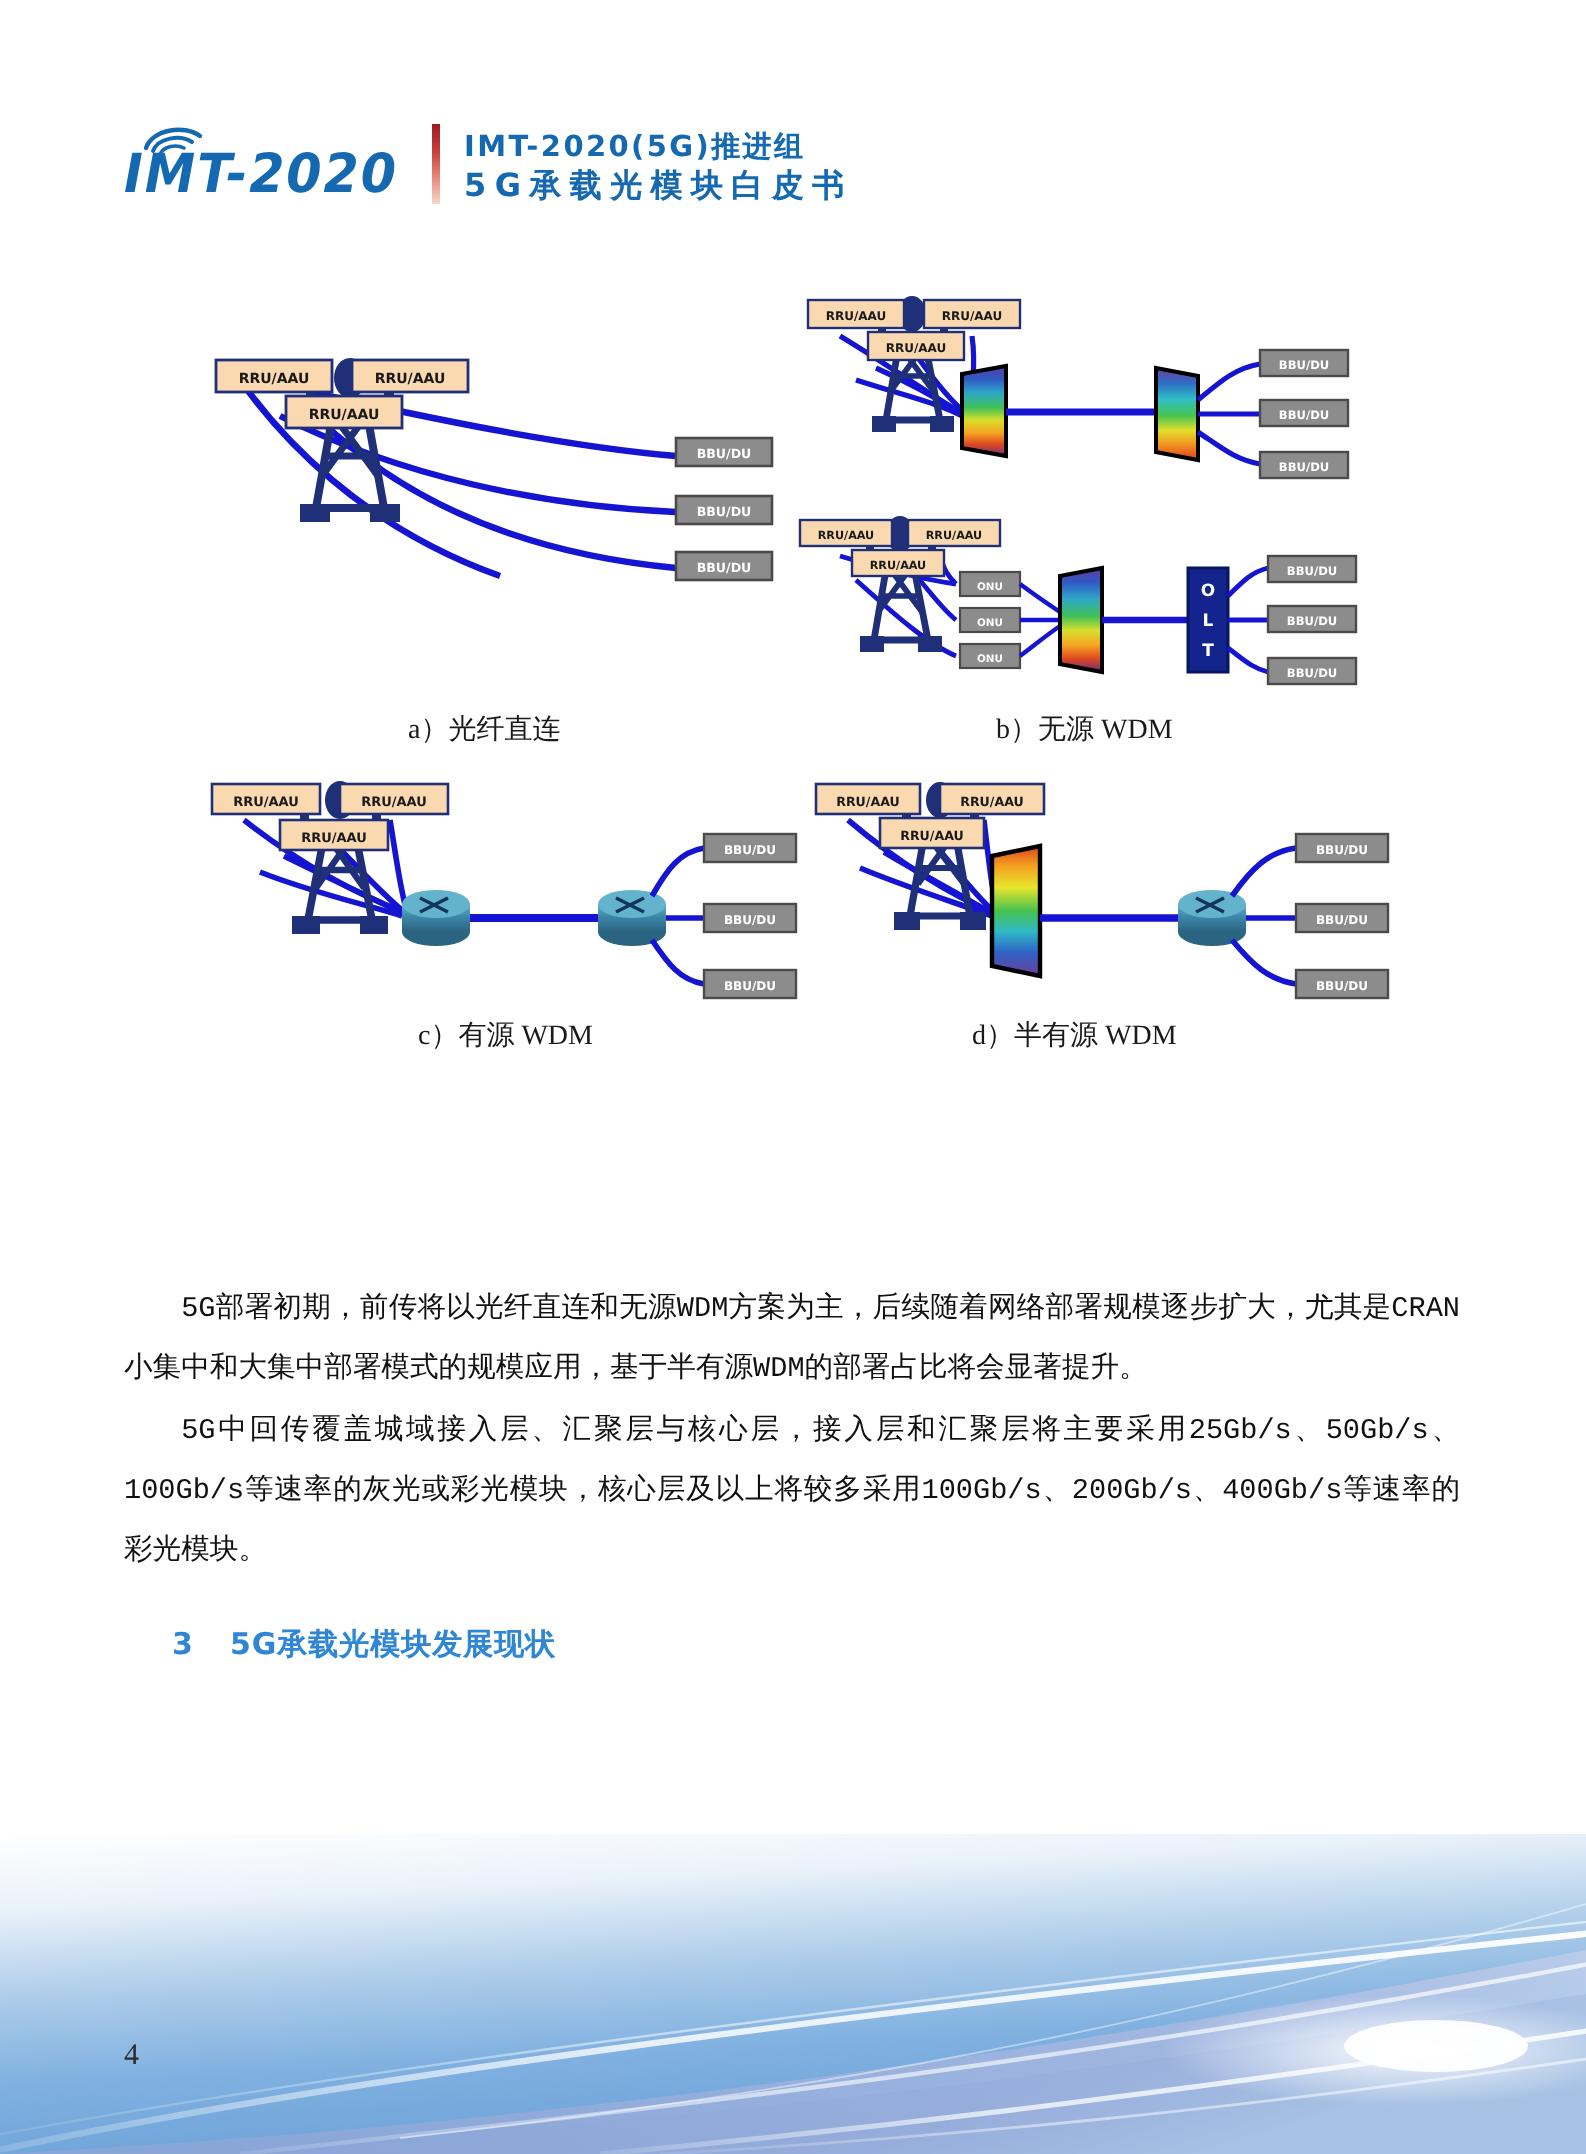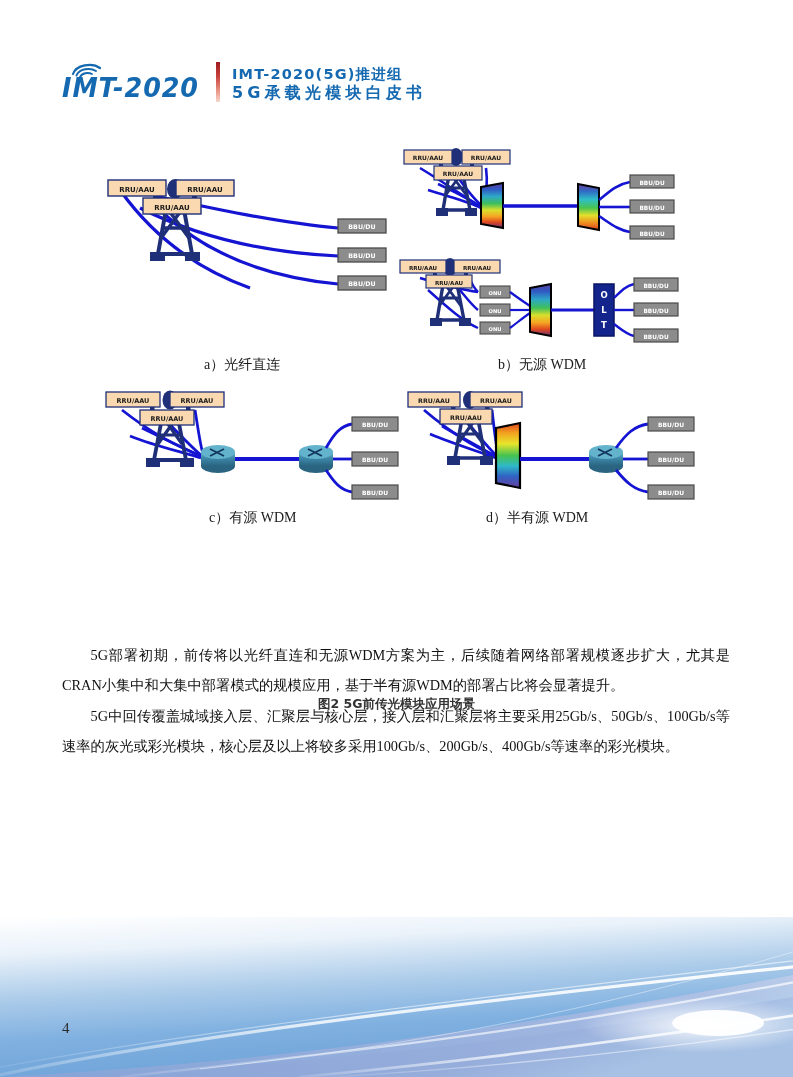--- a/index.html
+++ b/index.html
@@ -102,21 +102,21 @@
     color: #333;
   }
 
   
   .content {
     position: absolute;
     left: 62px; top: 640px;
     width: 668px;
   }
   .para {
-    font-family: Liberation Serif, serif;
+    font-family: Liberation Mono, monospace;
     font-size: 14.3px;
     line-height: 30px;
     text-indent: 2em;
     text-align: justify;
     margin: 0 0 1px 0;
     color: #111;
   }
   .section-heading {
     font-family: "DejaVu Sans", sans-serif;
     font-size: 15px;
@@ -512,27 +512,29 @@
       <text x="267" y="82" font-family="DejaVu Sans, sans-serif" font-size="6" font-weight="bold" fill="#ffffff" text-anchor="middle">BBU/DU</text>
     </g>
     <g>
       <rect x="244" y="105" width="46" height="14" fill="#8c8c8c" stroke="#4a4a4a" stroke-width="1.2"></rect>
       <text x="267" y="115" font-family="DejaVu Sans, sans-serif" font-size="6" font-weight="bold" fill="#ffffff" text-anchor="middle">BBU/DU</text>
     </g>
   </svg>
 
   <div class="subfig-caption" style="left:486px; top:381px;">d）半有源 WDM</div>
 
-  <div class="fig-caption">图2  5G前传光模块应用场景</div>
 </div>
 
 <div class="content">
   <p class="para">5G部署初期，前传将以光纤直连和无源WDM方案为主，后续随着网络部署规模逐步扩大，尤其是CRAN小集中和大集中部署模式的规模应用，基于半有源WDM的部署占比将会显著提升。</p>
   <p class="para">5G中回传覆盖城域接入层、汇聚层与核心层，接入层和汇聚层将主要采用25Gb/s、50Gb/s、100Gb/s等速率的灰光或彩光模块，核心层及以上将较多采用100Gb/s、200Gb/s、400Gb/s等速率的彩光模块。</p>
 
+  <h2 class="section-heading">
+    <span class="num">3</span><span>5G承载光模块发展现状</span>
+  </h2>
 
 </div>
 
 <div class="footer">
   <svg width="793" height="160" viewBox="0 0 793 160" preserveAspectRatio="none">
     <defs>
       <linearGradient id="skygrad" x1="0" y1="0" x2="0.25" y2="1">
         <stop offset="0%" stop-color="#ffffff"></stop>
         <stop offset="22%" stop-color="#eaf2fa"></stop>
         <stop offset="48%" stop-color="#aecdea"></stop>

